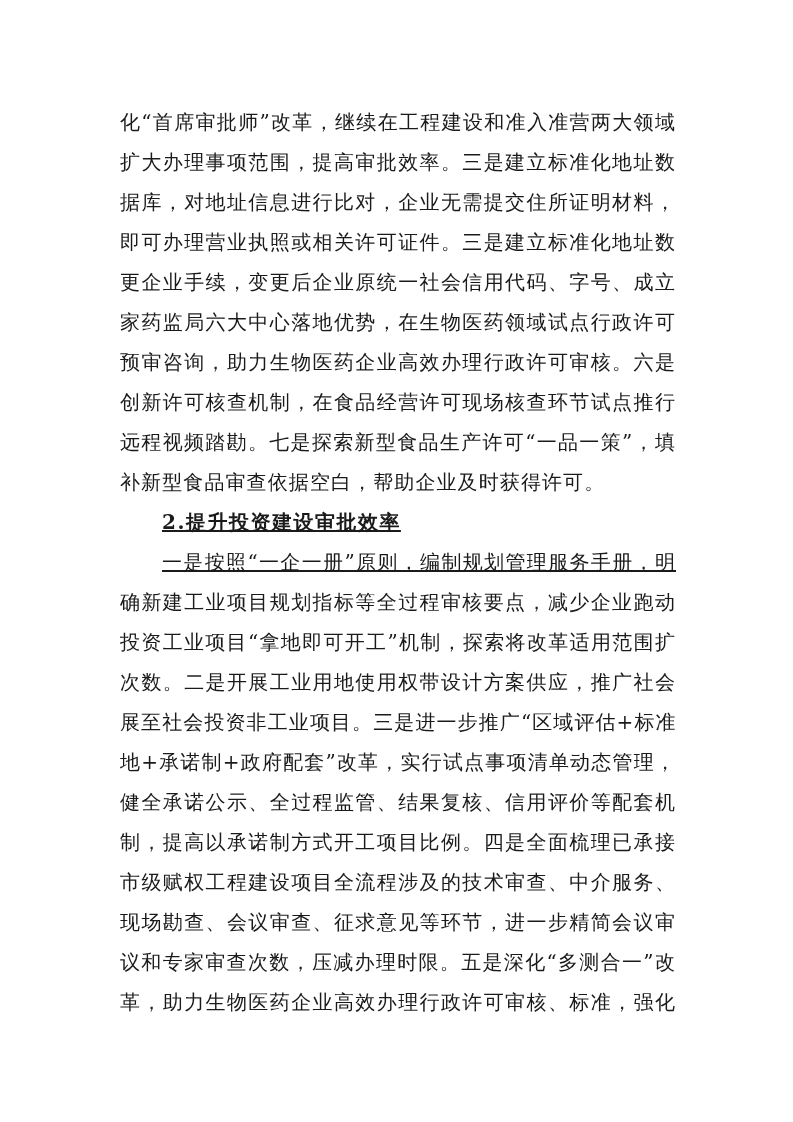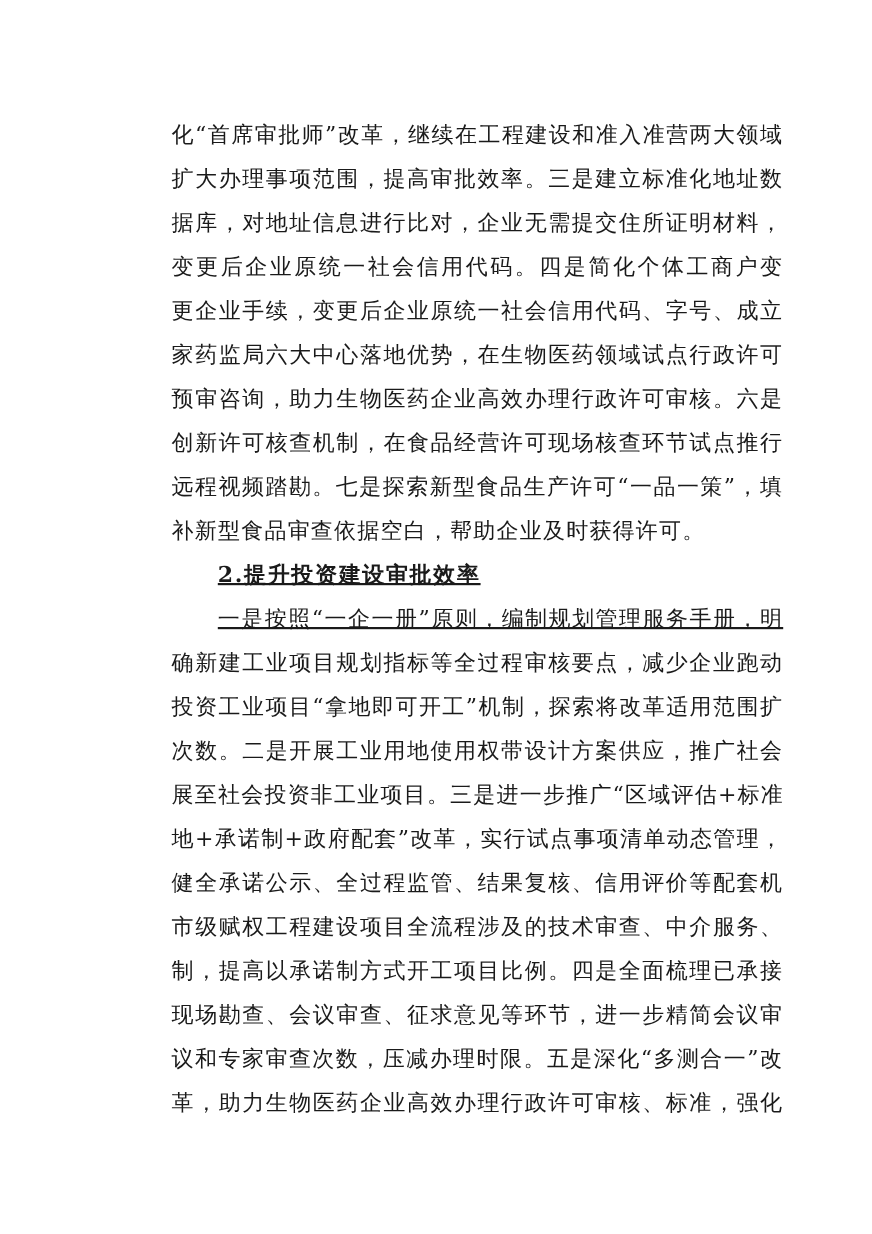--- a/index.html
+++ b/index.html
@@ -1,55 +1,55 @@
 <!DOCTYPE html>
 <html><head>
 <meta charset="utf-8">
 <style>
   html, body { margin: 0; padding: 0; background: #ffffff; }
   body { width: 793px; height: 1122px; position: relative; overflow: hidden; }
   .page {
     position: absolute; left: 120px; top: 102px; width: 556px;
     font-family: "DejaVu Serif", "Liberation Serif", serif;
-    font-size: 20px; color: #1a1a1a; margin-left: 36px;
+    font-size: 20px; color: #1a1a1a;
   }
   .line {
     height: 40px; line-height: 40px; white-space: nowrap;
     text-align: justify; text-align-last: justify; letter-spacing: 1.1px;
   }
   .line.last { text-align-last: left; }
   .line.indent { padding-left: 42px; text-decoration: underline; }
   .line.heading { font-weight: bold; text-align-last: left; letter-spacing: 1.5px; }
 </style>
 </head>
 <body>
 
 <div class="page">
   <div>
     <div class="line">化“首席审批师”改革，继续在工程建设和准入准营两大领域</div>
     <div class="line">扩大办理事项范围，提高审批效率。三是建立标准化地址数</div>
     <div class="line">据库，对地址信息进行比对，企业无需提交住所证明材料，</div>
-    <div class="line">变更后企业原统一社会信用代码。四是简化个体工商户变</div>
+    <div class="line">即可办理营业执照或相关许可证件。三是建立标准化地址数</div>
     <div class="line">更企业手续，变更后企业原统一社会信用代码、字号、成立</div>
     <div class="line">家药监局六大中心落地优势，在生物医药领域试点行政许可</div>
     <div class="line">预审咨询，助力生物医药企业高效办理行政许可审核。六是</div>
     <div class="line">创新许可核查机制，在食品经营许可现场核查环节试点推行</div>
     <div class="line">远程视频踏勘。七是探索新型食品生产许可“一品一策”，填</div>
     <div class="line last">补新型食品审查依据空白，帮助企业及时获得许可。</div>
   </div>
 
   <div class="line indent heading">2.提升投资建设审批效率</div>
 
   <div>
     <div class="line indent">一是按照“一企一册”原则，编制规划管理服务手册，明</div>
     <div class="line">确新建工业项目规划指标等全过程审核要点，减少企业跑动</div>
     <div class="line">投资工业项目“拿地即可开工”机制，探索将改革适用范围扩</div>
     <div class="line">次数。二是开展工业用地使用权带设计方案供应，推广社会</div>
     <div class="line">展至社会投资非工业项目。三是进一步推广“区域评估+标准</div>
     <div class="line">地+承诺制+政府配套”改革，实行试点事项清单动态管理，</div>
     <div class="line">健全承诺公示、全过程监管、结果复核、信用评价等配套机</div>
+    <div class="line">制，提高以承诺制方式开工项目比例。四是全面梳理已承接</div>
     <div class="line">市级赋权工程建设项目全流程涉及的技术审查、中介服务、</div>
-    <div class="line">制，提高以承诺制方式开工项目比例。四是全面梳理已承接</div>
     <div class="line">现场勘查、会议审查、征求意见等环节，进一步精简会议审</div>
     <div class="line">议和专家审查次数，压减办理时限。五是深化“多测合一”改</div>
     <div class="line">革，助力生物医药企业高效办理行政许可审核、标准，强化</div>
   </div>
 </div>
 
 </body></html>

